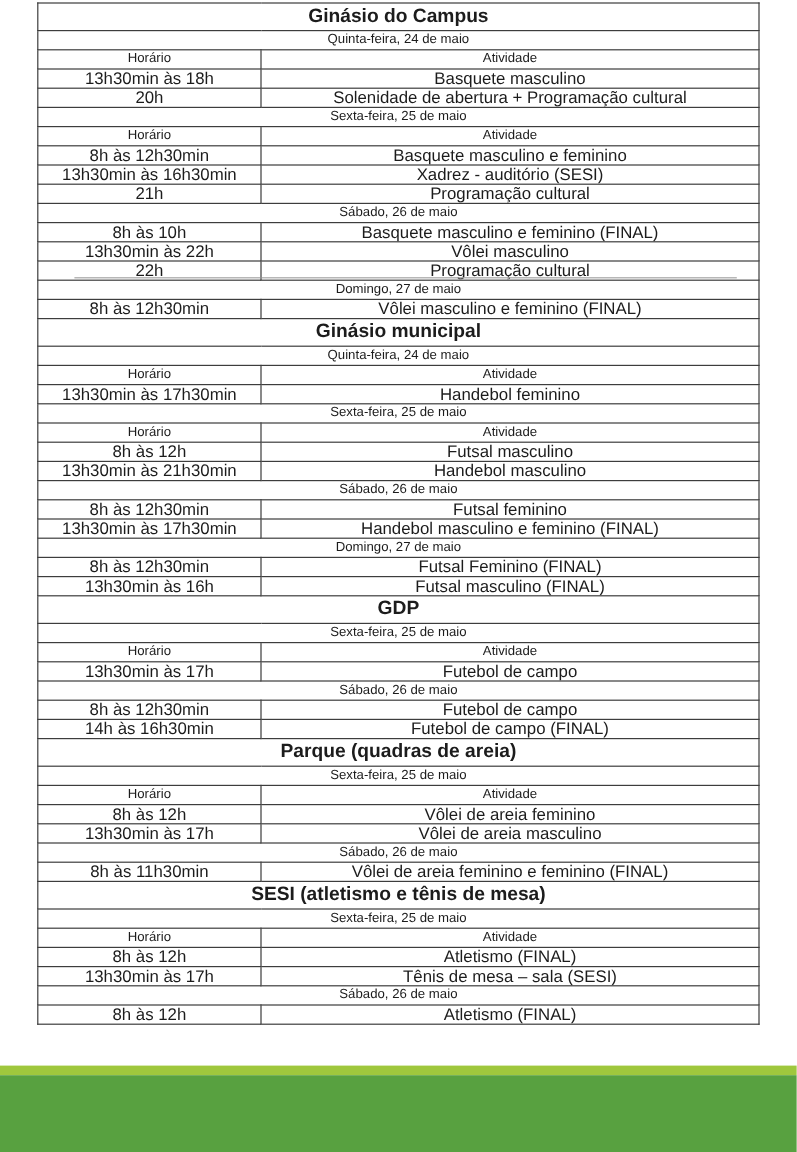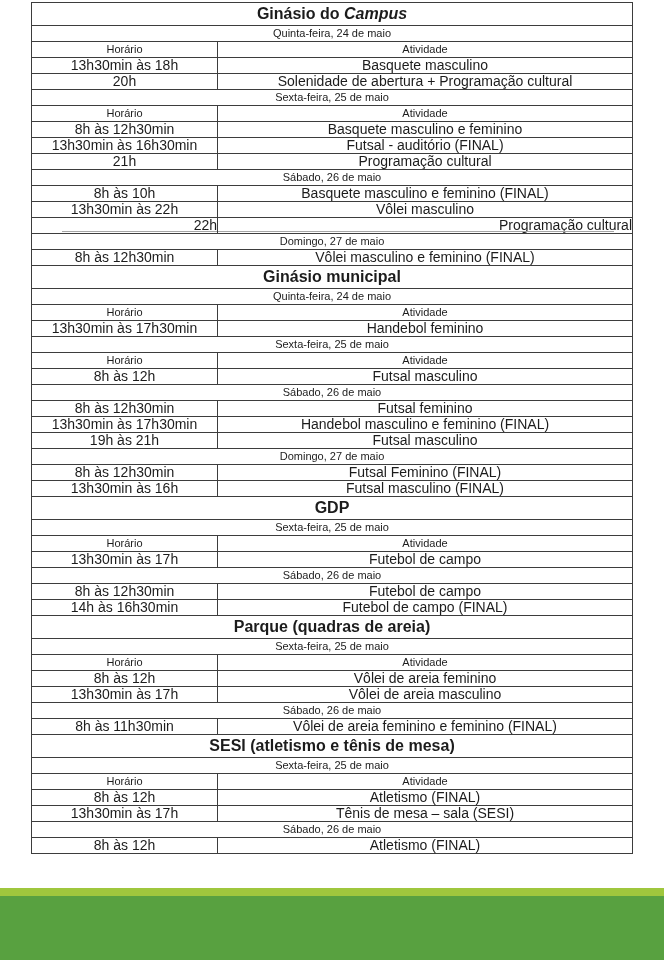--- a/index.html
+++ b/index.html
@@ -28,35 +28,35 @@
     padding: 0;
     white-space: nowrap;
     overflow: hidden;
   }
   tr.row-title td {
     height: 22px;
     font-size: 16px;
     font-weight: bold;
     line-height: 22px;
   }
-  tr.row-title .title-italic { font-style: italic; }
+  tr.row-title .title-italic { }
   tr.row-day td,
   tr.row-colhead td {
     height: 15px;
     font-size: 11px;
     font-weight: normal;
     line-height: 15px;
   }
   tr.row-data td {
     height: 15px;
     font-size: 14px;
     line-height: 15px;
   }
   
-  td.u { position: relative; text-align: right; }
+  td.u { position: relative; }
   td.u::after {
     content: "";
     position: absolute;
     bottom: 1px;
     border-bottom: 1px solid #a6a6a6;
   }
   td.u-time::after { left: 30px; right: 0; }
   td.u-act::after  { left: 0; right: 18px; }
 
   .footer {
@@ -102,21 +102,21 @@
       <tr class="row-colhead">
         <td>Horário</td>
         <td>Atividade</td>
       </tr>
       <tr class="row-data">
         <td>8h às 12h30min</td>
         <td>Basquete masculino e feminino</td>
       </tr>
       <tr class="row-data">
         <td>13h30min às 16h30min</td>
-        <td>Futsal - auditório (FINAL)</td>
+        <td>Xadrez - auditório (SESI)</td>
       </tr>
       <tr class="row-data">
         <td>21h</td>
         <td>Programação cultural</td>
       </tr>
       <tr class="row-day">
         <td colspan="2">Sábado, 26 de maio</td>
       </tr>
       <tr class="row-data">
         <td>8h às 10h</td>
@@ -155,34 +155,34 @@
         <td colspan="2">Sexta-feira, 25 de maio</td>
       </tr>
       <tr class="row-colhead">
         <td>Horário</td>
         <td>Atividade</td>
       </tr>
       <tr class="row-data">
         <td>8h às 12h</td>
         <td>Futsal masculino</td>
       </tr>
+      <tr class="row-data">
+        <td>13h30min às 21h30min</td>
+        <td>Handebol masculino</td>
+      </tr>
       <tr class="row-day">
         <td colspan="2">Sábado, 26 de maio</td>
       </tr>
       <tr class="row-data">
         <td>8h às 12h30min</td>
         <td>Futsal feminino</td>
       </tr>
       <tr class="row-data">
         <td>13h30min às 17h30min</td>
         <td>Handebol masculino e feminino (FINAL)</td>
-      </tr>
-      <tr class="row-data">
-        <td>19h às 21h</td>
-        <td>Futsal masculino</td>
       </tr>
       <tr class="row-day">
         <td colspan="2">Domingo, 27 de maio</td>
       </tr>
       <tr class="row-data">
         <td>8h às 12h30min</td>
         <td>Futsal Feminino (FINAL)</td>
       </tr>
       <tr class="row-data">
         <td>13h30min às 16h</td>

